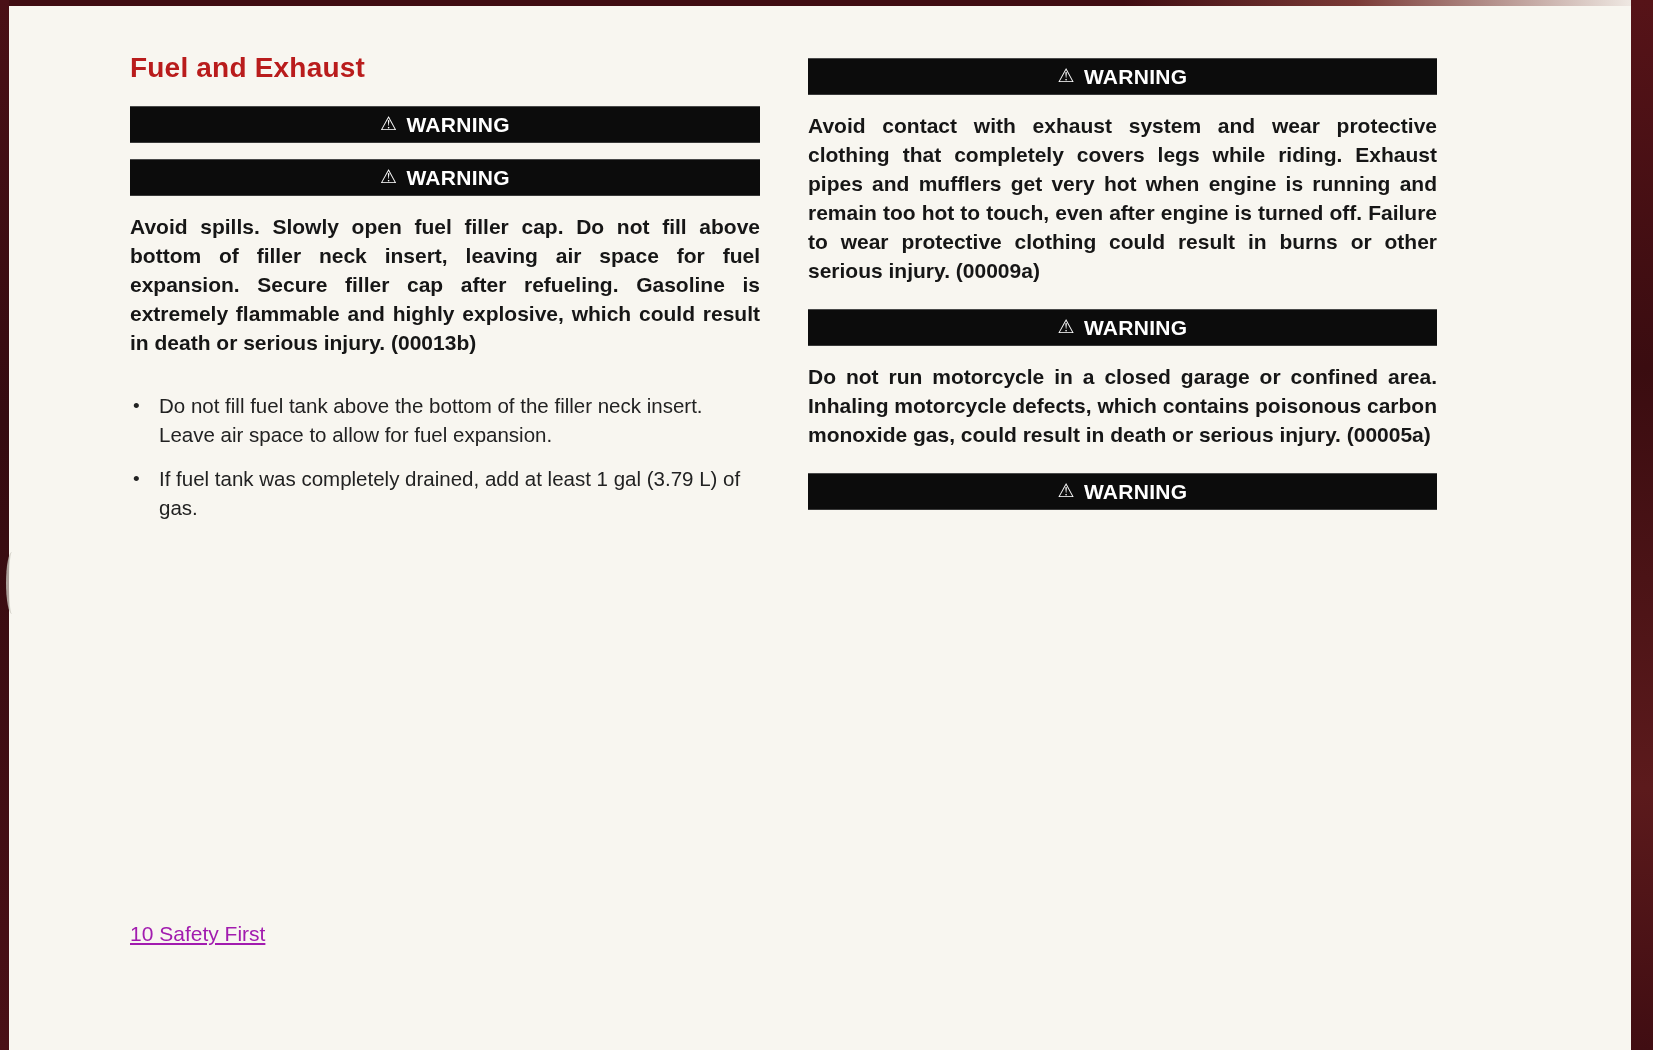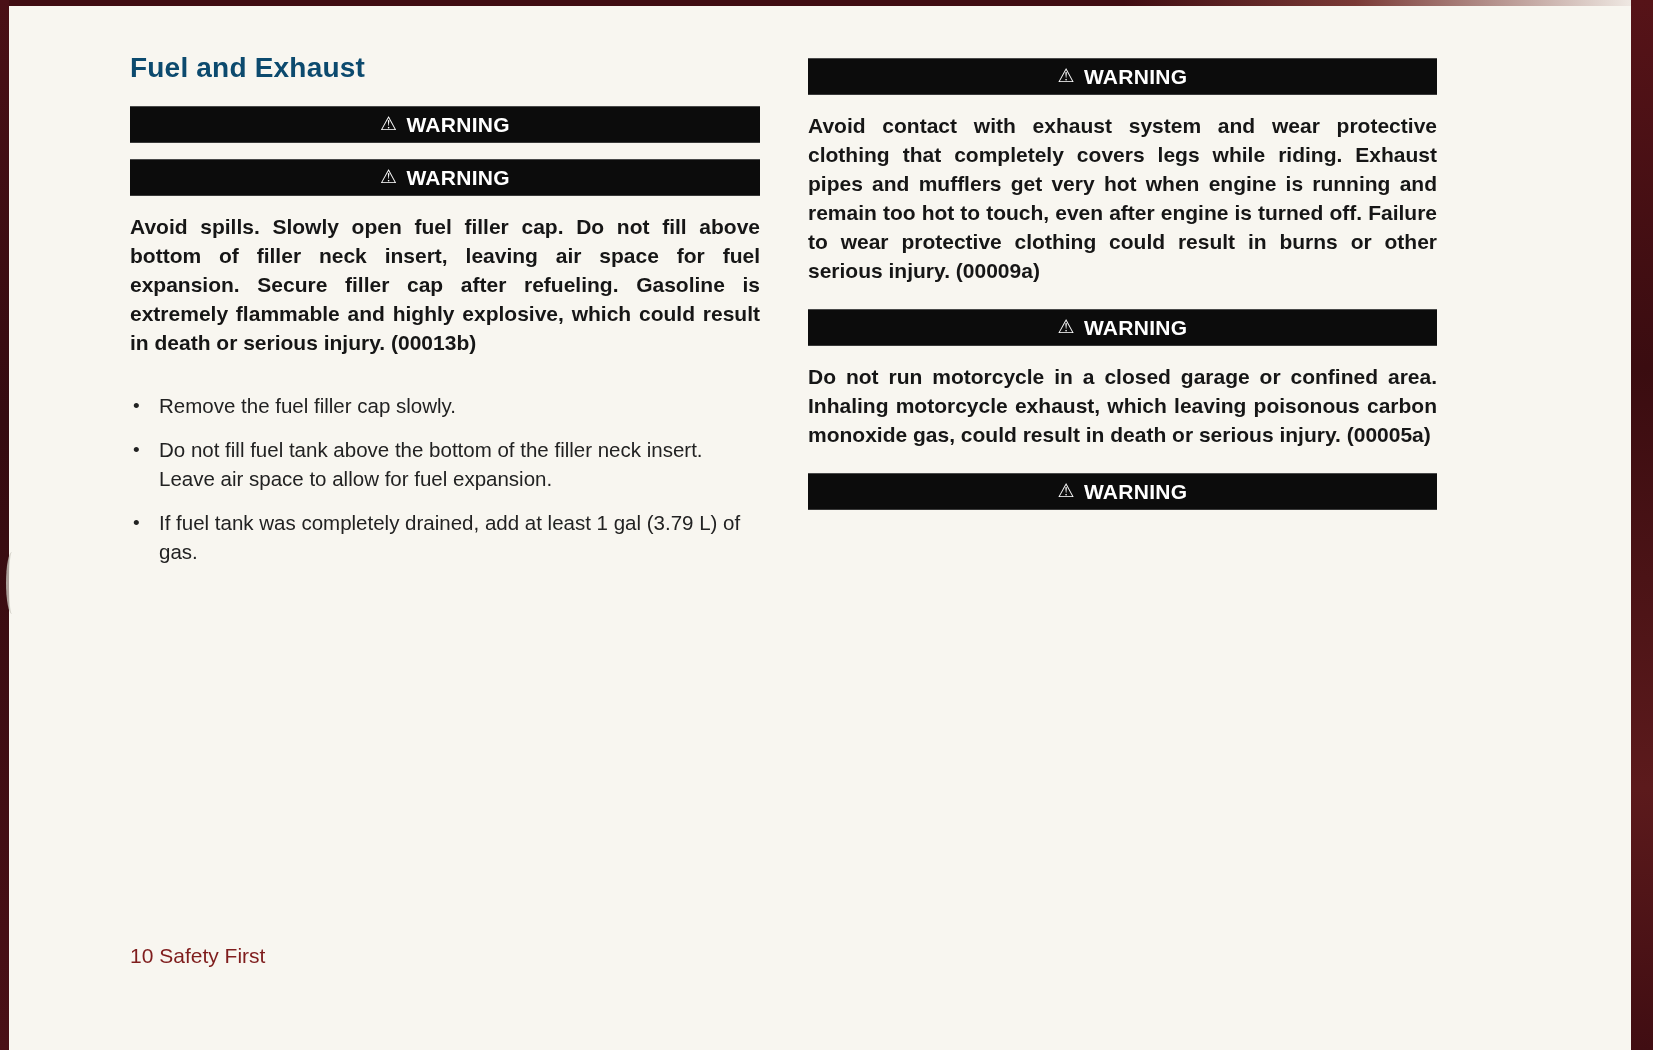--- a/index.html
+++ b/index.html
@@ -51,21 +51,21 @@
   }
 
   .col { width: 630px; }
   .col-right { width: 629px; padding-top: 6px; }
 
   .page-title {
     font-size: 28px;
     font-weight: 700;
     letter-spacing: 0.2px;
     margin-bottom: 22px;
-    color: #0c4a6e;
+    color: #b91c1c;
   }
 
   .banner {
     background: #0c0c0c;
     border-top: 1px solid #4a4a4a;
     border-bottom: 1px solid #3a3a3a;
     height: 37px;
     display: flex;
     align-items: center;
     justify-content: center;
@@ -115,24 +115,25 @@
     content: "\2022";
     position: absolute;
     left: 3px;
     top: 0;
     font-size: 19px;
   }
 
   .page-footer {
     position: absolute;
     left: 130px;
-    top: 944px;
+    top: 922px;
     font-size: 21px;
     font-weight: 400;
-    color: #7f1d1d;
+    color: #a21caf;
+    text-decoration: underline;
   }
 </style>
 </head>
 <body>
 
 <div class="edge-top"></div>
 <div class="edge-left"></div>
 <div class="edge-right"></div>
 <div class="scan-mark"></div>
 
@@ -151,21 +152,20 @@
 
     <div class="warn-block">
       <div class="banner">
         <span class="tri">⚠</span>
         <span>WARNING</span>
       </div>
       <p class="warn-text">Avoid spills. Slowly open fuel filler cap. Do not fill above bottom of filler neck insert, leaving air space for fuel expansion. Secure filler cap after refueling. Gasoline is extremely flammable and highly explosive, which could result in death or serious injury. (00013b)</p>
     </div>
 
     <ul class="bullet-list">
-      <li class="bullet-item">Remove the fuel filler cap slowly.</li>
       <li class="bullet-item">Do not fill fuel tank above the bottom of the filler neck insert. Leave air space to allow for fuel expansion.</li>
       <li class="bullet-item">If fuel tank was completely drained, add at least 1 gal (3.79 L) of gas.</li>
     </ul>
 
   </div>
 
   <div class="col col-right">
 
     <div class="warn-block">
       <div class="banner">
@@ -173,21 +173,21 @@
         <span>WARNING</span>
       </div>
       <p class="warn-text">Avoid contact with exhaust system and wear protective clothing that completely covers legs while riding. Exhaust pipes and mufflers get very hot when engine is running and remain too hot to touch, even after engine is turned off. Failure to wear protective clothing could result in burns or other serious injury. (00009a)</p>
     </div>
 
     <div class="warn-block">
       <div class="banner">
         <span class="tri">⚠</span>
         <span>WARNING</span>
       </div>
-      <p class="warn-text">Do not run motorcycle in a closed garage or confined area. Inhaling motorcycle exhaust, which leaving poisonous carbon monoxide gas, could result in death or serious injury. (00005a)</p>
+      <p class="warn-text">Do not run motorcycle in a closed garage or confined area. Inhaling motorcycle defects, which contains poisonous carbon monoxide gas, could result in death or serious injury. (00005a)</p>
     </div>
 
     <div class="warn-block">
       <div class="banner">
         <span class="tri">⚠</span>
         <span>WARNING</span>
       </div>
     </div>
 
   </div>

